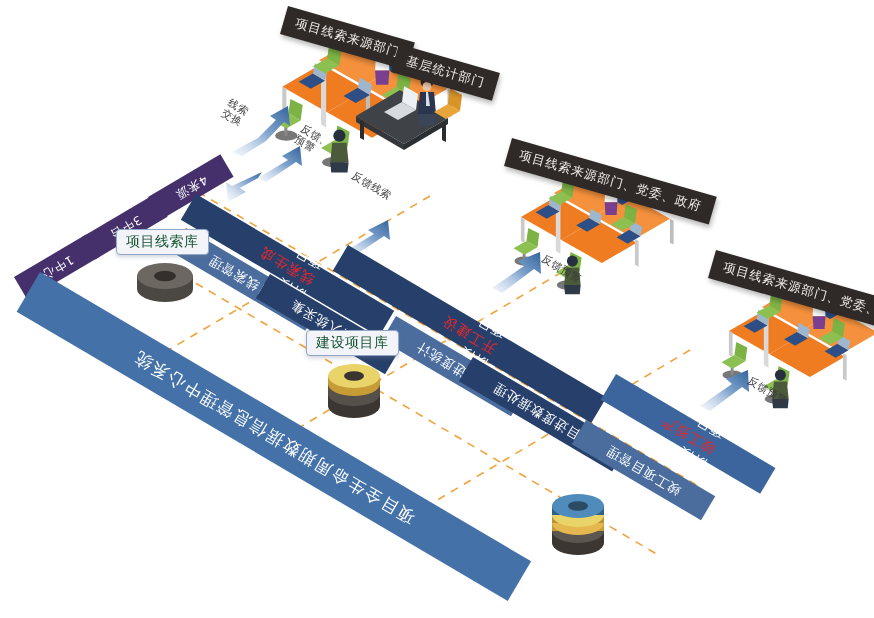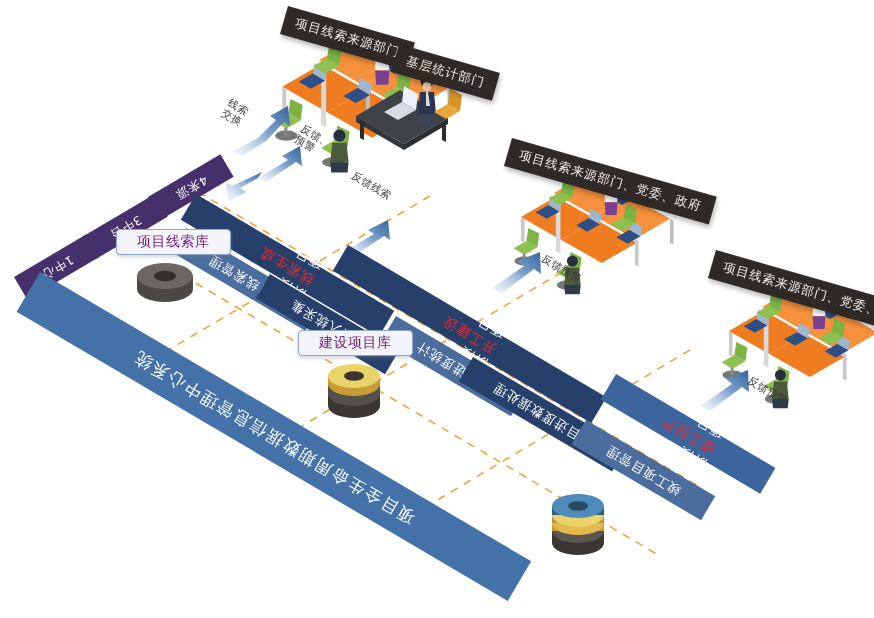--- a/index.html
+++ b/index.html
@@ -19,22 +19,22 @@
   .purple{background:#46306b;}
   .bigblue{background:#4472a8;}
 
   .red{color:#e8262d;}
 
   
   .rot{transform:rotate(180deg);}
 
   
   .chip{position:absolute;box-sizing:border-box;background:#f2f4f9;
-        border:1.6px solid #8fa6c8;border-radius:4px;color:#701a75;
-        font-size:14px;padding:3px 20px;white-space:nowrap;
+        border:1.6px solid #8fa6c8;border-radius:4px;color:#14532d;
+        font-size:14px;padding:3px 9px;white-space:nowrap;
         box-shadow:0 2px 4px rgba(120,130,150,.35);letter-spacing:.5px;}
 
   
   .plaque{position:absolute;background:#2f2a27;color:#efece8;
           font-size:12.5px;white-space:nowrap;padding:6px 12px;
           transform-origin:0 0;letter-spacing:1px;
           box-shadow:2px 3px 5px rgba(0,0,0,.28);}
 
   
   .cap{position:absolute;color:#3a3a3a;font-size:10.5px;white-space:nowrap;
@@ -376,21 +376,21 @@
     <span class="rot">竣工项目管理</span>
   </div>
 
   <div class="band bigblue" style="left:40px;top:272px;width:570px;height:46px;transform:rotate(30.5deg);font-size:17px;letter-spacing:2px;">
     <span class="rot">项目全生命周期数据信息管理中心系统</span>
   </div>
 
   <div class="chip" style="left:116px;top:229px;">
     <span>项目线索库</span>
   </div>
-  <div class="chip" style="left:298px;top:330px;">
+  <div class="chip" style="left:306px;top:330px;">
     <span>建设项目库</span>
   </div>
 
   <div class="plaque" style="left:288px;top:6px;transform:rotate(16deg);">
     <span>项目线索来源部门</span>
   </div>
   <div class="plaque" style="left:399px;top:44px;transform:rotate(16deg);">
     <span>基层统计部门</span>
   </div>
   <div class="plaque" style="left:512px;top:138px;transform:rotate(16deg);">

